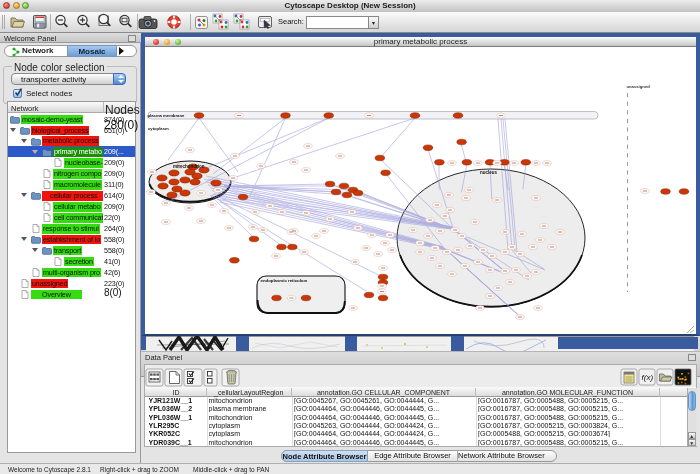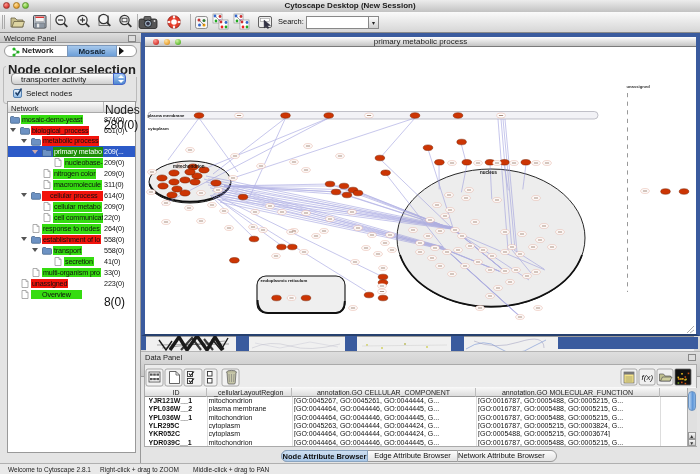--- a/index.html
+++ b/index.html
@@ -125,21 +125,21 @@
 <div class="abs" style="left:22px;top:46px;font-size:8px;font-weight:bold;color:#222">Network</div>
 <svg class="abs" style="left:11px;top:46.5px" width="10" height="10" viewBox="0 0 10 10">
     <circle cx="3" cy="2" r="1.6" fill="#2b2"></circle>
     <circle cx="7" cy="5" r="1.6" fill="#2b2"></circle>
     <circle cx="3" cy="8" r="1.6" fill="#2b2"></circle>
     <line x1="3" y1="2" x2="7" y2="5" stroke="#282" stroke-width="0.7"></line>
     <line x1="3" y1="8" x2="7" y2="5" stroke="#282" stroke-width="0.7"></line>
   </svg>
 <div class="abs" style="left:119px;top:47px;width:0;height:0;border-left:5px solid #111;border-top:4px solid transparent;border-bottom:4px solid transparent"></div>
 <div class="abs" style="left:3px;top:66px;width:134px;height:38px;border:1px solid #bbb;border-radius:3px"></div>
-<div class="abs" style="left:6px;top:62px;background:#e4e4e4;padding:0 2px;font-size:13px;font-weight:bold;color:#222">Node color selection</div>
+<div class="abs" style="left:12px;top:62px;background:#e4e4e4;padding:0 2px;font-size:10px;font-weight:normal;color:#222">Node color selection</div>
 <div class="abs" style="left:11px;top:73px;width:114px;height:11.5px;background:linear-gradient(#fff,#cfcfcf);border:1px solid #8a8a8a;border-radius:4px">
     <div class="abs" style="left:9px;top:1px;font-size:8px;color:#111">transporter activity</div>
     <div class="abs" style="left:101px;top:-1px;width:13px;height:11.5px;background:linear-gradient(#a8cdf4,#4f87cf);border:1px solid #46c;border-radius:0 4px 4px 0;"> 
       <div class="abs" style="left:3.5px;top:0.5px;width:0;height:0;border-bottom:3.5px solid #fff;border-left:3px solid transparent;border-right:3px solid transparent"></div>
       <div class="abs" style="left:3.5px;top:6px;width:0;height:0;border-top:3.5px solid #fff;border-left:3px solid transparent;border-right:3px solid transparent"></div>
     </div>
   </div>
 <div class="abs" style="left:13px;top:89px;width:9px;height:9px;background:linear-gradient(#e8f2fc,#90bce8);border:1px solid #5580b0;border-radius:2px"></div>
 <svg class="abs" style="left:13px;top:87px" width="11" height="11" viewBox="0 0 11 11">
     <path d="M2.5 5.5 L4.5 8 L8.5 1.5" fill="none" stroke="#1d3d66" stroke-width="1.5"></path>
@@ -178,21 +178,21 @@
 <svg class="abs" style="left:54px;top:158.3px" width="8" height="9" viewBox="0 0 8 9">
     <path d="M1 0.5 L5 0.5 L7 2.5 L7 8.5 L1 8.5 Z" fill="#fff" stroke="#999" stroke-width="0.8"></path>
     <path d="M5 0.5 L5 2.5 L7 2.5" fill="none" stroke="#999" stroke-width="0.7"></path>
   </svg>
 <div class="abs" style="left:64px;top:158.3px;font-size:7.2px;color:#111;background:#35dc10;line-height:9.5px;white-space:nowrap;padding:0 1px;max-width:39px;overflow:hidden;letter-spacing:-0.15px">nucleobase-</div>
 <div class="abs" style="left:104px;top:158.3px;font-size:7.2px;color:#111;line-height:9.5px;letter-spacing:-0.1px">209(0)</div>
 <svg class="abs" style="left:43px;top:169.2px" width="8" height="9" viewBox="0 0 8 9">
     <path d="M1 0.5 L5 0.5 L7 2.5 L7 8.5 L1 8.5 Z" fill="#fff" stroke="#999" stroke-width="0.8"></path>
     <path d="M5 0.5 L5 2.5 L7 2.5" fill="none" stroke="#999" stroke-width="0.7"></path>
   </svg>
-<div class="abs" style="left:53px;top:169.2px;font-size:7.2px;color:#111;background:#35dc10;line-height:9.5px;white-space:nowrap;padding:0 1px;max-width:50px;overflow:hidden;letter-spacing:-0.15px">nitrogen color</div>
+<div class="abs" style="left:53px;top:169.2px;font-size:7.2px;color:#111;background:#35dc10;line-height:9.5px;white-space:nowrap;padding:0 1px;max-width:50px;overflow:hidden;letter-spacing:-0.15px">nitrogen compo</div>
 <div class="abs" style="left:104px;top:169.2px;font-size:7.2px;color:#111;line-height:9.5px;letter-spacing:-0.1px">209(0)</div>
 <svg class="abs" style="left:43px;top:180.2px" width="8" height="9" viewBox="0 0 8 9">
     <path d="M1 0.5 L5 0.5 L7 2.5 L7 8.5 L1 8.5 Z" fill="#fff" stroke="#999" stroke-width="0.8"></path>
     <path d="M5 0.5 L5 2.5 L7 2.5" fill="none" stroke="#999" stroke-width="0.7"></path>
   </svg>
 <div class="abs" style="left:53px;top:180.2px;font-size:7.2px;color:#111;background:#35dc10;line-height:9.5px;white-space:nowrap;padding:0 1px;max-width:50px;overflow:hidden;letter-spacing:-0.15px">macromolecule</div>
 <div class="abs" style="left:104px;top:180.2px;font-size:7.2px;color:#111;line-height:9.5px;letter-spacing:-0.1px">311(0)</div>
 <div class="abs" style="left:21px;top:193.3px;width:0;height:0;border-top:4px solid #555;border-left:3.5px solid transparent;border-right:3.5px solid transparent"></div>
 <svg class="abs" style="left:31px;top:191.3px" width="10" height="9" viewBox="0 0 10 9">
     <path d="M0.5 2.5 Q0.5 1.5 1.5 1.5 L3.5 1.5 L4.5 2.5 L8.7 2.5 Q9.5 2.5 9.5 3.5 L9.5 7.5 Q9.5 8.3 8.7 8.3 L1.3 8.3 Q0.5 8.3 0.5 7.5 Z" fill="#6d92c3" stroke="#3a5b85" stroke-width="0.7"></path>
@@ -208,21 +208,21 @@
 <svg class="abs" style="left:43px;top:213.1px" width="8" height="9" viewBox="0 0 8 9">
     <path d="M1 0.5 L5 0.5 L7 2.5 L7 8.5 L1 8.5 Z" fill="#fff" stroke="#999" stroke-width="0.8"></path>
     <path d="M5 0.5 L5 2.5 L7 2.5" fill="none" stroke="#999" stroke-width="0.7"></path>
   </svg>
 <div class="abs" style="left:53px;top:213.1px;font-size:7.2px;color:#111;background:#35dc10;line-height:9.5px;white-space:nowrap;padding:0 1px;max-width:50px;overflow:hidden;letter-spacing:-0.15px">cell communicat</div>
 <div class="abs" style="left:104px;top:213.1px;font-size:7.2px;color:#111;line-height:9.5px;letter-spacing:-0.1px">22(0)</div>
 <svg class="abs" style="left:32px;top:224.0px" width="8" height="9" viewBox="0 0 8 9">
     <path d="M1 0.5 L5 0.5 L7 2.5 L7 8.5 L1 8.5 Z" fill="#fff" stroke="#999" stroke-width="0.8"></path>
     <path d="M5 0.5 L5 2.5 L7 2.5" fill="none" stroke="#999" stroke-width="0.7"></path>
   </svg>
-<div class="abs" style="left:42px;top:224.0px;font-size:7.2px;color:#111;background:#35dc10;line-height:9.5px;white-space:nowrap;padding:0 1px;max-width:61px;overflow:hidden;letter-spacing:-0.15px">response to nodes</div>
+<div class="abs" style="left:42px;top:224.0px;font-size:7.2px;color:#111;background:#35dc10;line-height:9.5px;white-space:nowrap;padding:0 1px;max-width:61px;overflow:hidden;letter-spacing:-0.15px">response to stimul</div>
 <div class="abs" style="left:104px;top:224.0px;font-size:7.2px;color:#111;line-height:9.5px;letter-spacing:-0.1px">264(0)</div>
 <div class="abs" style="left:21px;top:237.1px;width:0;height:0;border-top:4px solid #555;border-left:3.5px solid transparent;border-right:3.5px solid transparent"></div>
 <svg class="abs" style="left:31px;top:235.1px" width="10" height="9" viewBox="0 0 10 9">
     <path d="M0.5 2.5 Q0.5 1.5 1.5 1.5 L3.5 1.5 L4.5 2.5 L8.7 2.5 Q9.5 2.5 9.5 3.5 L9.5 7.5 Q9.5 8.3 8.7 8.3 L1.3 8.3 Q0.5 8.3 0.5 7.5 Z" fill="#6d92c3" stroke="#3a5b85" stroke-width="0.7"></path>
   </svg>
 <div class="abs" style="left:42px;top:234.9px;font-size:7.2px;color:#111;background:#f2140c;line-height:9.5px;white-space:nowrap;padding:0 1px;max-width:61px;overflow:hidden;letter-spacing:-0.15px">establishment of lo</div>
 <div class="abs" style="left:104px;top:234.9px;font-size:7.2px;color:#111;line-height:9.5px;letter-spacing:-0.1px">558(0)</div>
 <div class="abs" style="left:32px;top:248.1px;width:0;height:0;border-top:4px solid #555;border-left:3.5px solid transparent;border-right:3.5px solid transparent"></div>
 <svg class="abs" style="left:42px;top:246.1px" width="10" height="9" viewBox="0 0 10 9">
     <path d="M0.5 2.5 Q0.5 1.5 1.5 1.5 L3.5 1.5 L4.5 2.5 L8.7 2.5 Q9.5 2.5 9.5 3.5 L9.5 7.5 Q9.5 8.3 8.7 8.3 L1.3 8.3 Q0.5 8.3 0.5 7.5 Z" fill="#6d92c3" stroke="#3a5b85" stroke-width="0.7"></path>
@@ -233,33 +233,33 @@
     <path d="M1 0.5 L5 0.5 L7 2.5 L7 8.5 L1 8.5 Z" fill="#fff" stroke="#999" stroke-width="0.8"></path>
     <path d="M5 0.5 L5 2.5 L7 2.5" fill="none" stroke="#999" stroke-width="0.7"></path>
   </svg>
 <div class="abs" style="left:64px;top:256.9px;font-size:7.2px;color:#111;background:#35dc10;line-height:9.5px;white-space:nowrap;padding:0 1px;max-width:39px;overflow:hidden;letter-spacing:-0.15px">secretion</div>
 <div class="abs" style="left:104px;top:256.9px;font-size:7.2px;color:#111;line-height:9.5px;letter-spacing:-0.1px">41(0)</div>
 <svg class="abs" style="left:32px;top:267.8px" width="8" height="9" viewBox="0 0 8 9">
     <path d="M1 0.5 L5 0.5 L7 2.5 L7 8.5 L1 8.5 Z" fill="#fff" stroke="#999" stroke-width="0.8"></path>
     <path d="M5 0.5 L5 2.5 L7 2.5" fill="none" stroke="#999" stroke-width="0.7"></path>
   </svg>
 <div class="abs" style="left:42px;top:267.8px;font-size:7.2px;color:#111;background:#35dc10;line-height:9.5px;white-space:nowrap;padding:0 1px;max-width:61px;overflow:hidden;letter-spacing:-0.15px">multi-organism pro</div>
-<div class="abs" style="left:104px;top:267.8px;font-size:7.2px;color:#111;line-height:9.5px;letter-spacing:-0.1px">33(0)</div>
+<div class="abs" style="left:104px;top:267.8px;font-size:7.2px;color:#111;line-height:9.5px;letter-spacing:-0.1px">42(6)</div>
 <svg class="abs" style="left:21px;top:278.8px" width="8" height="9" viewBox="0 0 8 9">
     <path d="M1 0.5 L5 0.5 L7 2.5 L7 8.5 L1 8.5 Z" fill="#fff" stroke="#999" stroke-width="0.8"></path>
     <path d="M5 0.5 L5 2.5 L7 2.5" fill="none" stroke="#999" stroke-width="0.7"></path>
   </svg>
 <div class="abs" style="left:31px;top:278.8px;font-size:7.2px;color:#111;background:#f2140c;line-height:9.5px;white-space:nowrap;padding:0 1px;max-width:72px;overflow:hidden;letter-spacing:-0.15px">unassigned</div>
 <div class="abs" style="left:104px;top:278.8px;font-size:7.2px;color:#111;line-height:9.5px;letter-spacing:-0.1px">223(0)</div>
 <svg class="abs" style="left:21px;top:289.7px" width="8" height="9" viewBox="0 0 8 9">
     <path d="M1 0.5 L5 0.5 L7 2.5 L7 8.5 L1 8.5 Z" fill="#fff" stroke="#999" stroke-width="0.8"></path>
     <path d="M5 0.5 L5 2.5 L7 2.5" fill="none" stroke="#999" stroke-width="0.7"></path>
   </svg>
 <div class="abs" style="left:31px;top:289.7px;font-size:7.2px;color:#111;background:#35dc10;line-height:9.5px;white-space:nowrap;padding:0 11px;max-width:72px;overflow:hidden;letter-spacing:-0.15px">Overview</div>
-<div class="abs" style="left:104px;top:298px;font-size:12px;color:#111;line-height:9.5px;letter-spacing:-0.1px">8(0)</div>
+<div class="abs" style="left:104px;top:288px;font-size:10px;color:#111;line-height:9.5px;letter-spacing:-0.1px">8(0)</div>
 <div class="abs" style="left:141px;top:33px;width:559px;height:318px;background:#d8d8d8"></div>
 <div class="abs" style="left:146px;top:336px;width:548px;height:15px;background:#f0f0f0;border-top:1.5px solid #9a9a9a"></div>
 <svg class="abs" style="left:157px;top:336px" width="75" height="15" viewBox="0 0 75 15">
     <g stroke="#1a1a1a" fill="none">
       <path d="M13 14 L22 1 L30 14 L40 0 L50 14 L58 1 L66 14" stroke-width="3.4"></path>
       <path d="M2 4 L9 14 L15 5 M55 3 L64 14 L71 2" stroke-width="1.4"></path>
       <path d="M24 14 L35 2 L44 14 M47 3 L56 14" stroke-width="2.2" opacity="0.85"></path>
       <path d="M0 9 L72 8 M5 12 L68 5" stroke-width="0.6" opacity="0.6"></path>
     </g>
   </svg>

